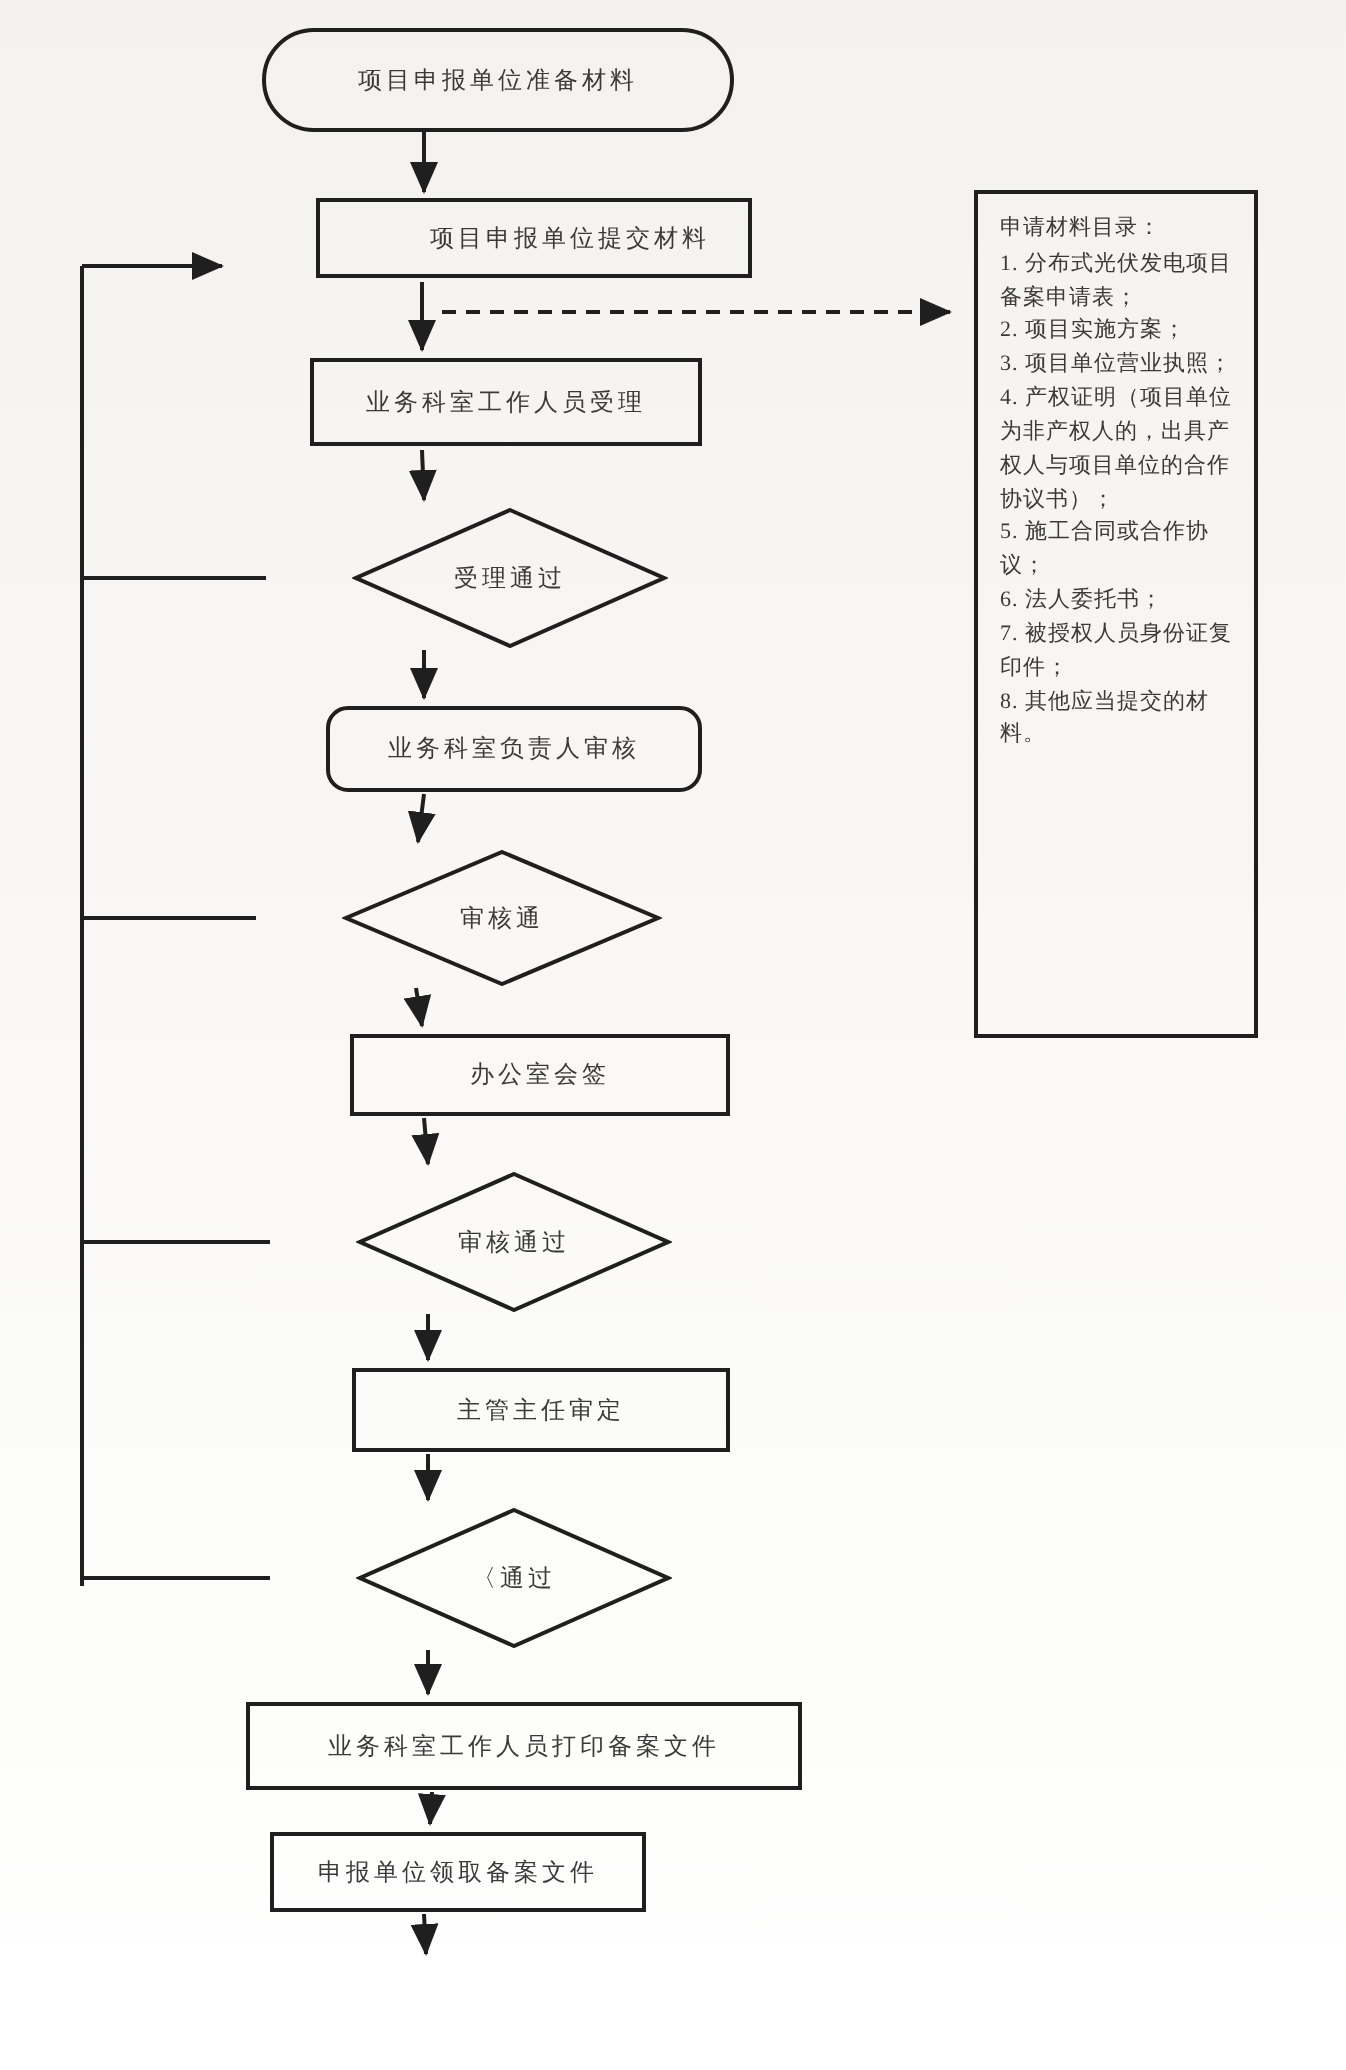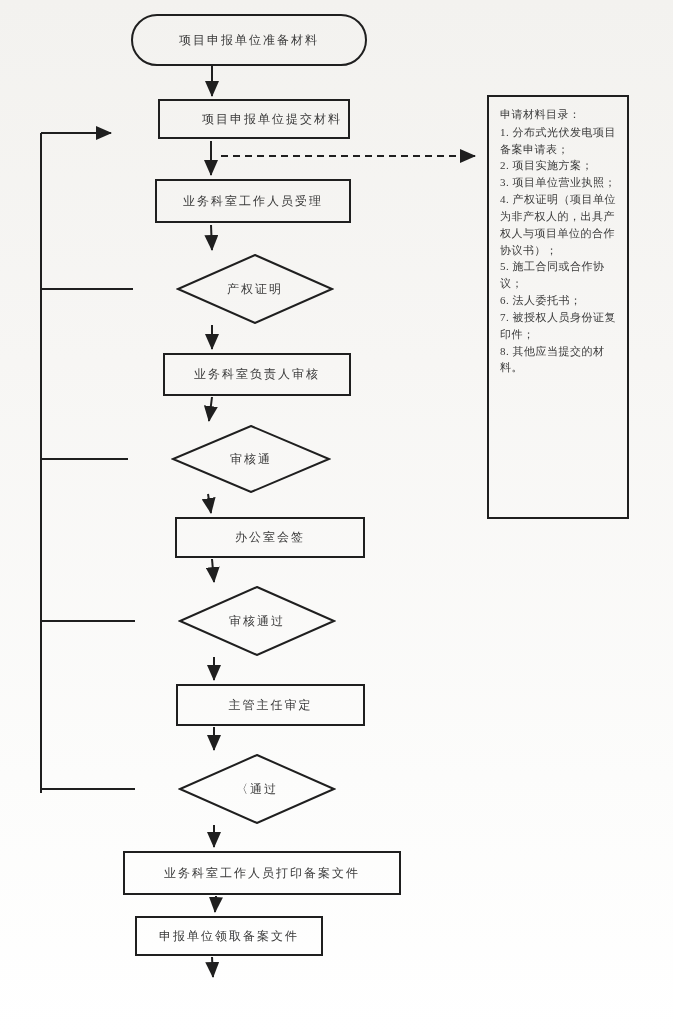--- a/index.html
+++ b/index.html
@@ -84,36 +84,36 @@
       <path d="M41,133 L111,133" marker-end="url(#ah)"></path>
 
       <path d="M221,156 L475,156" stroke-dasharray="7 5" marker-end="url(#ah)"></path>
     </g>
   </svg>
 
   <div class="node terminal" style="left:88px;top:14px;width:236px;height:52px;">
     <span>项目申报单位准备材料</span>
   </div>
 
-  <div class="node proc" style="left:115px;top:99px;width:192px;height:40px;padding-left:36px;">
+  <div class="node proc" style="left:115px;top:99px;width:218px;height:40px;padding-left:36px;">
     <span>项目申报单位提交材料</span>
   </div>
 
   <div class="node proc" style="left:112px;top:179px;width:196px;height:44px;">
     <span>业务科室工作人员受理</span>
   </div>
 
   <div class="node diamond" style="left:133px;top:254px;width:158px;height:70px;">
     <svg viewBox="0 0 158 70" preserveAspectRatio="none">
       <polygon points="79,1 156,35 79,69 2,35" fill="none" stroke="#1f1f1f" stroke-width="2"></polygon>
     </svg>
-    <span class="dlabel">产权证明</span>
+    <span class="dlabel">受理通过</span>
   </div>
 
-  <div class="node proc" style="left:120px;top:353px;width:188px;height:43px;">
+  <div class="node proc" style="left:120px;top:353px;width:188px;height:43px;border-radius:11px;">
     <span>业务科室负责人审核</span>
   </div>
 
   <div class="node diamond" style="left:128px;top:425px;width:160px;height:68px;">
     <svg viewBox="0 0 160 68" preserveAspectRatio="none">
       <polygon points="80,1 158,34 80,67 2,34" fill="none" stroke="#1f1f1f" stroke-width="2"></polygon>
     </svg>
     <span class="dlabel">审核通</span>
   </div>
 

